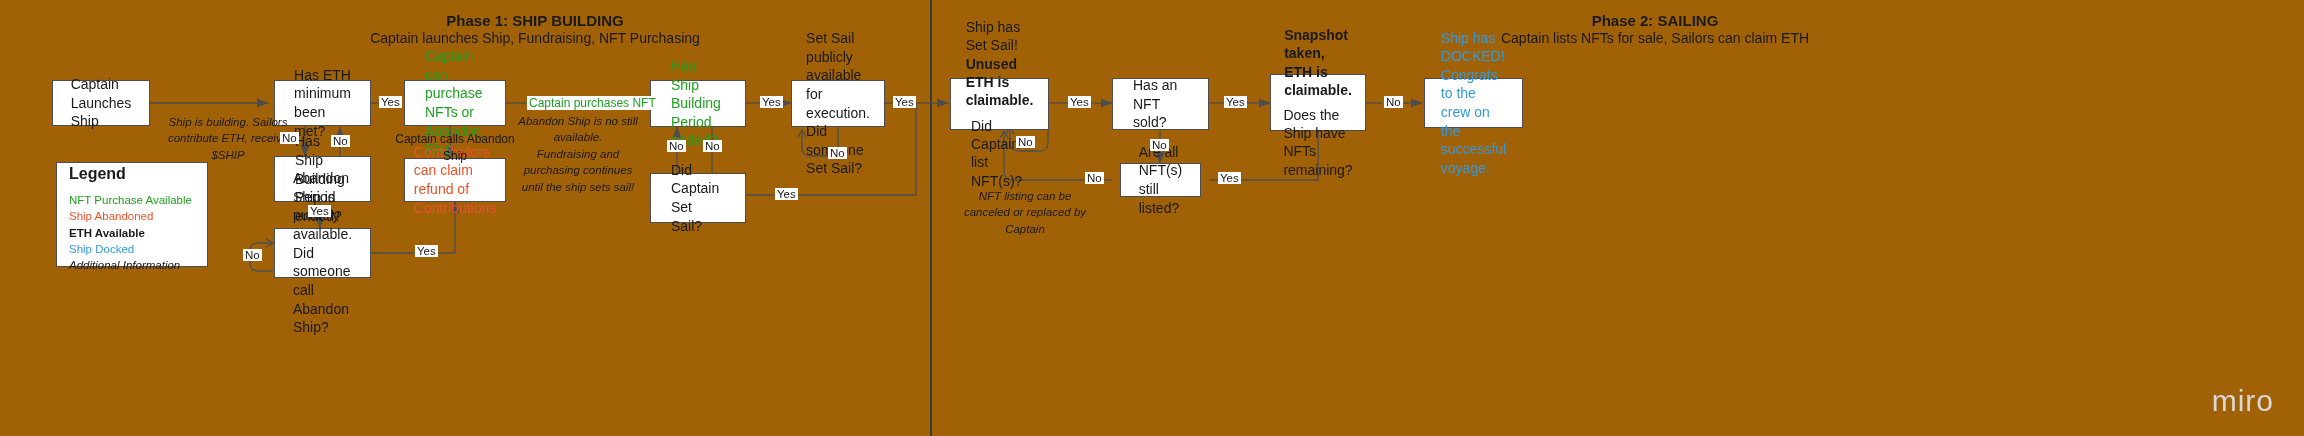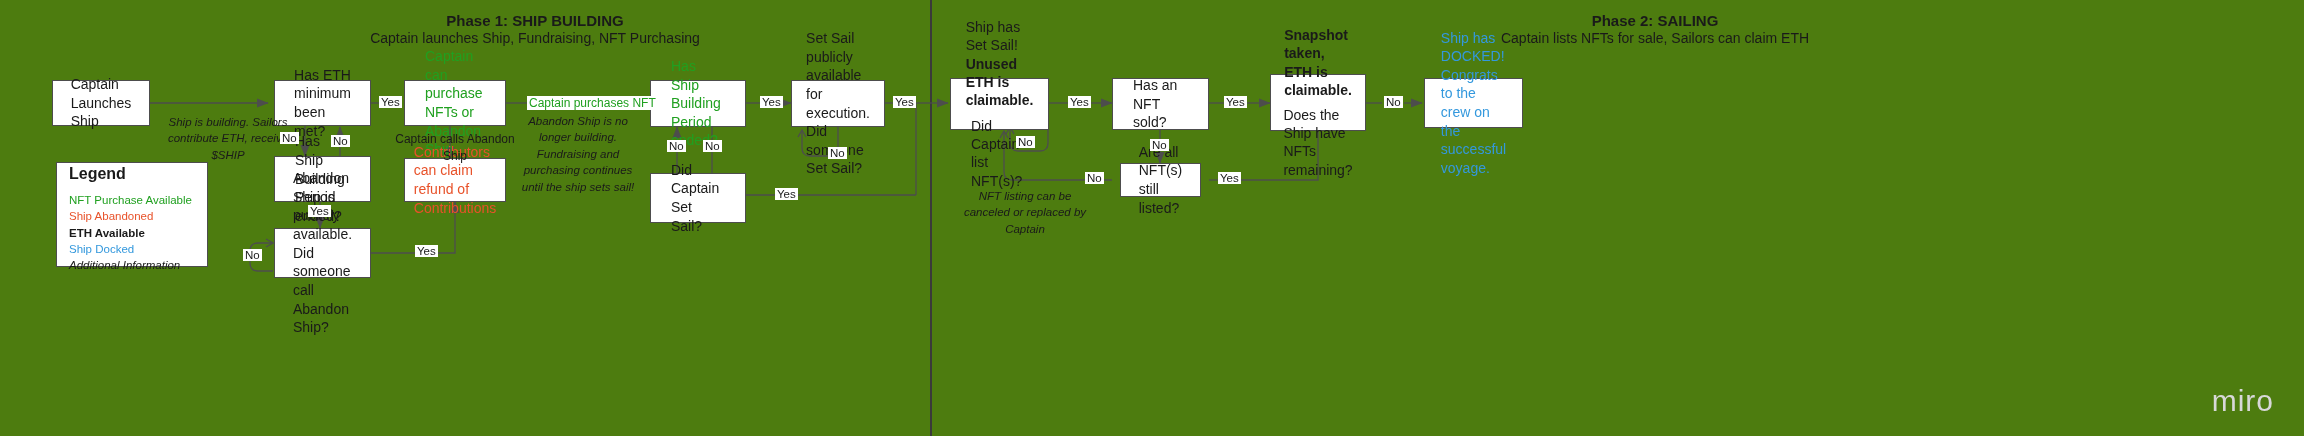--- a/index.html
+++ b/index.html
@@ -1,17 +1,17 @@
 <!DOCTYPE html>
 <html><head>
 <meta charset="utf-8">
 <style>
   html,body{margin:0;padding:0;background:#fff;}
   body{width:2304px;height:436px;font-family:"Liberation Sans",sans-serif;color:#1a1a1a;overflow:hidden;}
-  #canvas{position:relative;width:2304px;height:436px;background:#4d7c0f;}
+  #canvas{position:relative;width:2304px;height:436px;background:#a16207;}
   .divider{position:absolute;top:0;width:2px;height:436px;background:#3a3a3a;}
   .phase-title{position:absolute;text-align:center;font-weight:bold;font-size:15px;color:#1a1a1a;}
   .phase-sub{position:absolute;text-align:center;font-size:14px;color:#1a1a1a;}
   .node{position:absolute;box-sizing:border-box;border:1.3px solid #4d4d4d;background:#fff;
         display:flex;align-items:center;justify-content:center;
         font-size:14px;line-height:1.33;padding:4px 20px;}
   .node.green{color:#20a020;}
   .node.red{color:#e8522a;}
   .node.blue{color:#3398dd;}
   .node b{font-weight:bold;color:#1a1a1a;}
@@ -146,21 +146,21 @@
     <h3>Legend</h3>
     <div class="li green">NFT Purchase Available</div>
     <div class="li red">Ship Abandoned</div>
     <div class="li bold">ETH Available</div>
     <div class="li blue">Ship Docked</div>
     <div class="li ital">Additional Information</div>
   </div>
 
   <div class="note" style="left:163px;top:114px;width:130px;">Ship is building. Sailors contribute ETH, receive $SHIP</div>
   <div class="plain" style="left:385px;top:131px;width:140px;">Captain calls Abandon Ship</div>
-  <div class="note" style="left:518px;top:113px;width:120px;">Abandon Ship is no longer building.</div>
+  <div class="note" style="left:518px;top:113px;width:120px;">Abandon Ship is no still available.</div>
   <div class="note" style="left:513px;top:146px;width:130px;">Fundraising and purchasing continues until the ship sets sail!</div>
   <div class="note" style="left:955px;top:188px;width:140px;">NFT listing can be canceled or replaced by Captain</div>
 
   <div class="elabel" style="left:379px;top:96px;">Yes</div>
   <div class="elabel" style="left:280px;top:132px;">No</div>
   <div class="elabel" style="left:331px;top:135px;">No</div>
   <div class="elabel" style="left:308px;top:205px;">Yes</div>
   <div class="elabel" style="left:243px;top:249px;">No</div>
   <div class="elabel" style="left:415px;top:245px;">Yes</div>
   <div class="elabel green" style="left:527px;top:96px;">Captain purchases NFT</div>

